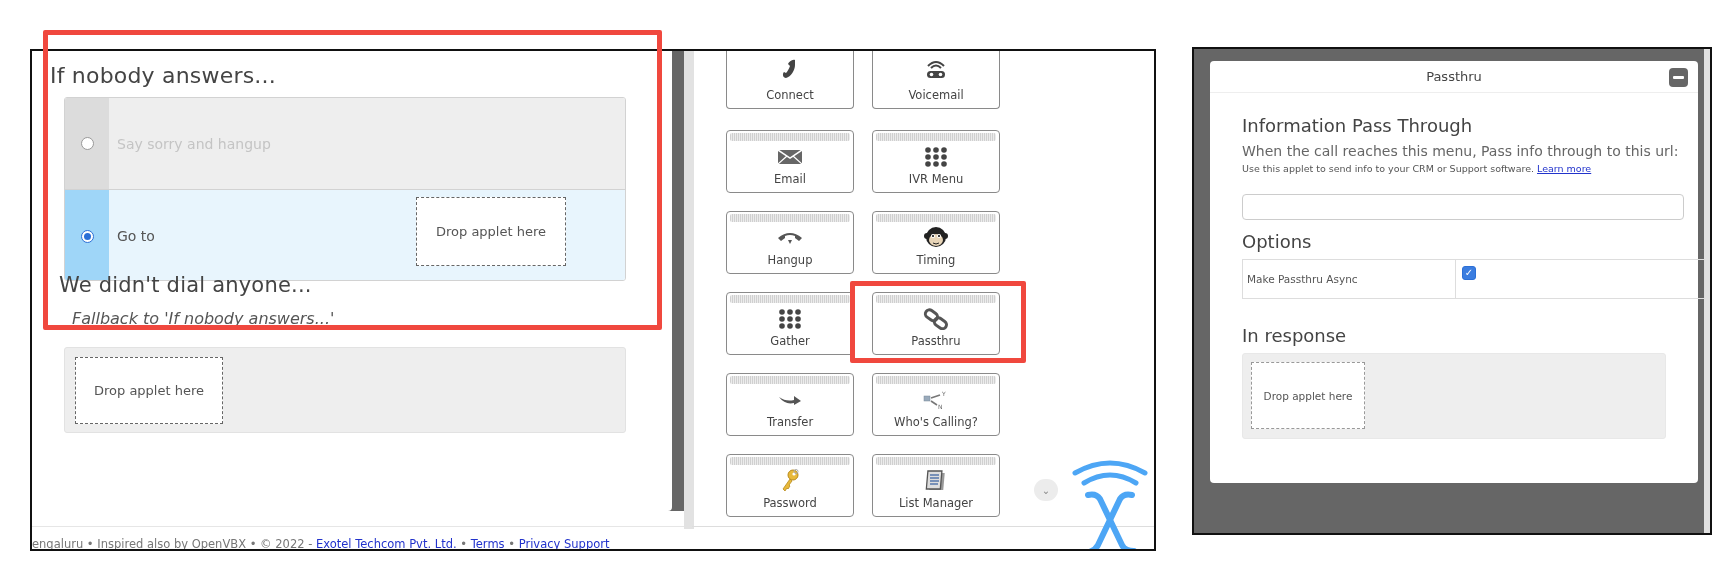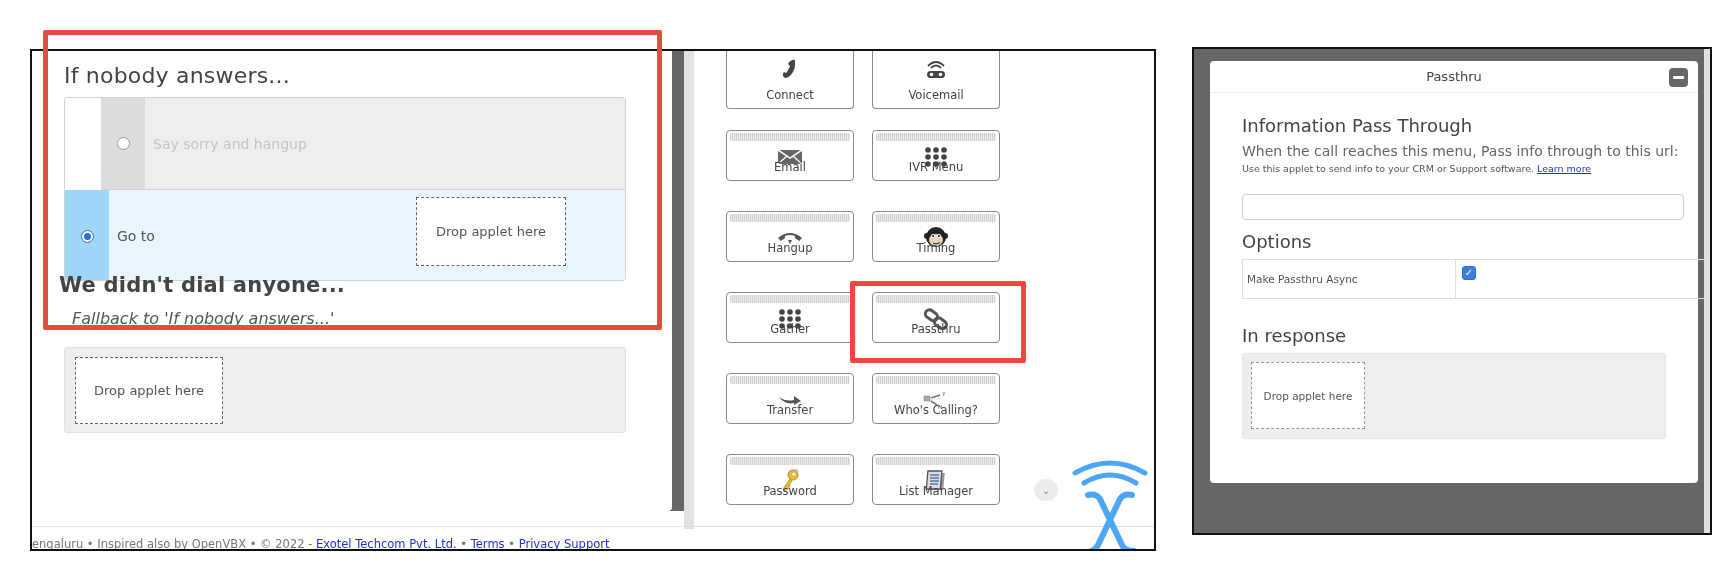--- a/index.html
+++ b/index.html
@@ -21,21 +21,21 @@
   .section-heading {
     position: absolute; font-size: 22px; color: #444; font-weight: normal; letter-spacing: 0.2px;
   }
   .options-box {
     position: absolute; left: 32px; top: 46px; width: 562px; height: 184px;
     border: 1px solid #d2d2d2; border-radius: 3px; overflow: hidden;
   }
   .option-row { position: absolute; left: 0; width: 100%; display: flex; }
   .option-row .radio-col { width: 44px; height: 100%; display: flex; align-items: center; justify-content: center; }
   .option-row .label-col { flex: 1; display: flex; align-items: center; padding-left: 8px; font-size: 14px; }
-  .row-hangup { top: 0; height: 92px; background: #eeeeee; border-bottom: 1px solid #d2d2d2; margin-left: 36px; }
+  .row-hangup { top: 0; height: 92px; background: #eeeeee; border-bottom: 1px solid #d2d2d2; }
   .row-hangup .radio-col { background: #dcdcdc; }
   .row-hangup .label-col { color: #c4c4c4; }
   .row-goto { top: 92px; height: 92px; background: #e8f5fd; }
   .row-goto .radio-col { background: #9fd6f8; }
   .row-goto .label-col { color: #555; }
   .radio {
     width: 13px; height: 13px; border-radius: 50%; border: 1px solid #999; background: #fff; position: relative;
   }
   .radio.checked { border-color: #2b6fd6; }
   .radio.checked::after {
@@ -59,21 +59,21 @@
   }
   .footer-bar a { color: #2233cc; text-decoration: underline; }
 
   
   .palette {
     position: absolute; left: 652px; top: 0; width: 474px; height: 478px; background: #fff;
   }
   .palette-shadow { position: absolute; left: 652px; top: 0; width: 10px; height: 478px; background: #e2e2e2; }
   .palette-bottom { position: absolute; left: 660px; top: 475px; width: 466px; height: 1px; background: #ddd; }
   .applet {
-    position: absolute; width: 128px; height: 51px; border: 1px solid #8a8a8a; border-radius: 4px; background: #fff;
+    position: absolute; width: 128px; height: 63px; border: 1px solid #8a8a8a; border-radius: 4px; background: #fff;
     text-align: center; cursor: grab;
   }
   .applet .grip {
     position: absolute; left: 3px; right: 3px; top: 2px; height: 8px;
     background: repeating-linear-gradient(90deg, #d0d0d0 0 1px, #ececec 1px 2px);
     border-radius: 2px;
   }
   .applet .applet-icon { position: absolute; left: 0; right: 0; top: 14px; height: 24px; display: flex; align-items: center; justify-content: center; }
   .applet .applet-label { position: absolute; left: 0; right: 0; bottom: 6px; font-size: 11.5px; color: #444; }
   .applet.partial { height: 58px; border-top: none; border-top-left-radius: 0; border-top-right-radius: 0; }
@@ -126,39 +126,39 @@
   .resp-box {
     position: absolute; top: 260px; left: 0; width: 424px; height: 86px; background: #eeeeee; border-radius: 3px; border: 1px solid #e8e8e8;
   }
 </style>
 </head>
 <body>
 
 <div class="left-frame">
   <div class="flow-editor">
     <div class="flow-card">
-      <div class="section-heading" style="left:32px; top:12px;">If nobody answers...</div>
+      <div class="section-heading" style="left:18px; top:12px;">If nobody answers...</div>
 
       <div class="options-box">
         <div class="option-row row-hangup">
           <div class="radio-col">
               <div class="radio"></div>
             </div>
           <div class="label-col">Say sorry and hangup</div>
         </div>
         <div class="option-row row-goto">
           <div class="radio-col">
               <div class="radio checked"></div>
             </div>
           <div class="label-col">Go to</div>
           <div class="drop-target" style="left:351px; top:7px; width:150px; height:69px;">Drop applet here</div>
         </div>
       </div>
 
-      <div class="section-heading" style="left:27px; top:222px; font-size:21px;font-weight:bold;">We didn't dial anyone...</div>
+      <div class="section-heading" style="left:27px; top:222px; font-size:21px;">We didn't dial anyone...</div>
       <div class="fallback-text">Fallback to 'If nobody answers...'</div>
 
       <div class="fallback-box">
         <div class="drop-target" style="left:10px; top:9px; width:148px; height:67px;">Drop applet here</div>
       </div>
     </div>
   </div>
 
   <div class="footer-bar">
     <span>engaluru • Inspired also by OpenVBX • © 2022 - </span><a>Exotel Techcom Pvt. Ltd.</a><span> • </span><a>Terms</a><span> • </span><a>Privacy Support</a>

